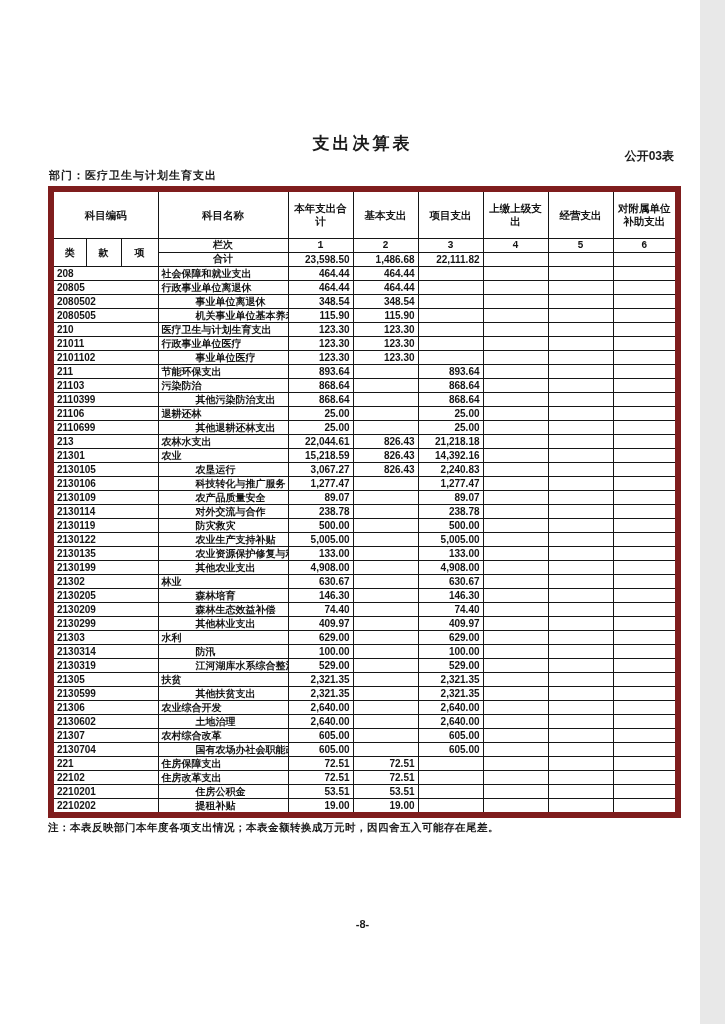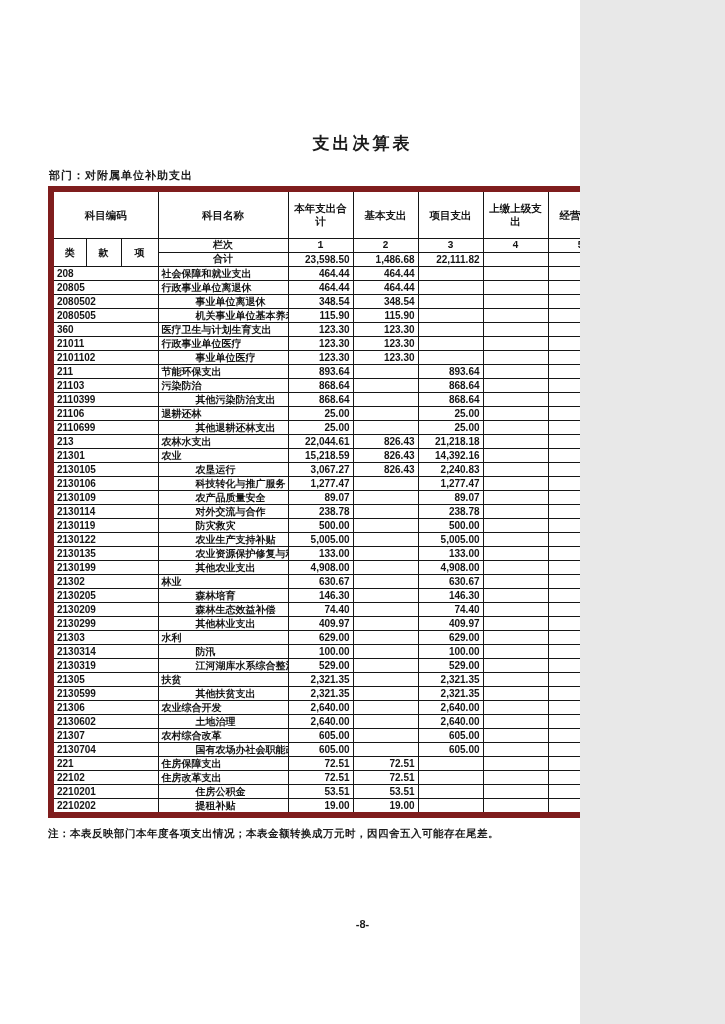--- a/index.html
+++ b/index.html
@@ -2,21 +2,21 @@
 <html><head>
 <meta charset="utf-8">
 <style>
   html,body{margin:0;padding:0;}
   body{
     background:#e8e8e8;
     font-family:"Liberation Sans","DejaVu Sans",sans-serif;
   }
   .page{
     position:relative;
-    width:580px;height:1024px;
+    width:700px;height:1024px;
     background:#ffffff;
     color:#1b1b1b;
     overflow:hidden;
   }
   .doc-title{
     position:absolute;top:132px;left:0;width:725px;
     text-align:center;
     font-size:17px;font-weight:bold;letter-spacing:3px;
   }
   .meta-right{
@@ -58,39 +58,39 @@
     vertical-align:middle;
     font-size:10.5px;
   }
   th.code-sub{text-align:center;}
   td.lanci, td.total-name{text-align:center;font-family:Liberation Mono, monospace;}
   td.code{text-align:left;padding-left:2px;}
   td.name{text-align:left;padding-left:3px;}
   td.name.indent{padding-left:37px;}
   td.num{text-align:right;padding-right:4px;font-family:"Liberation Sans","DejaVu Sans",sans-serif;}
   .note{
-    margin-top:9px;
+    margin-top:3px;
     font-size:10.5px;font-weight:bold;
     letter-spacing:0.5px;
   }
   .page-number{
     position:absolute;top:918px;left:0;width:725px;
     text-align:center;
     font-size:11px;font-weight:bold;
   }
 </style>
 </head>
 <body>
 
 <div class="page">
 
   <div class="doc-title">支出决算表</div>
 
   <div class="meta-right meta-code">公开03表</div>
-  <div class="dept-line">部门：对附属单位补助支出</div>
+  <div class="dept-line">部门：医疗卫生与计划生育支出</div>
 
   <div class="content">
     <table class="report">
       <colgroup>
         <col style="width:35px">
           <col style="width:35px">
           <col style="width:37px">
         <col style="width:130px">
         <col style="width:65px">
           <col style="width:65px">
@@ -167,21 +167,21 @@
             <td class="code" colspan="3">2080505</td>
             <td class="name indent">机关事业单位基本养老保险缴费支出</td>
             <td class="num">115.90</td>
             <td class="num">115.90</td>
             <td class="num"></td>
             <td class="num"></td>
             <td class="num"></td>
             <td class="num"></td>
           </tr>
           <tr>
-            <td class="code" colspan="3">360</td>
+            <td class="code" colspan="3">210</td>
             <td class="name">医疗卫生与计划生育支出</td>
             <td class="num">123.30</td>
             <td class="num">123.30</td>
             <td class="num"></td>
             <td class="num"></td>
             <td class="num"></td>
             <td class="num"></td>
           </tr>
           <tr>
             <td class="code" colspan="3">21011</td>

